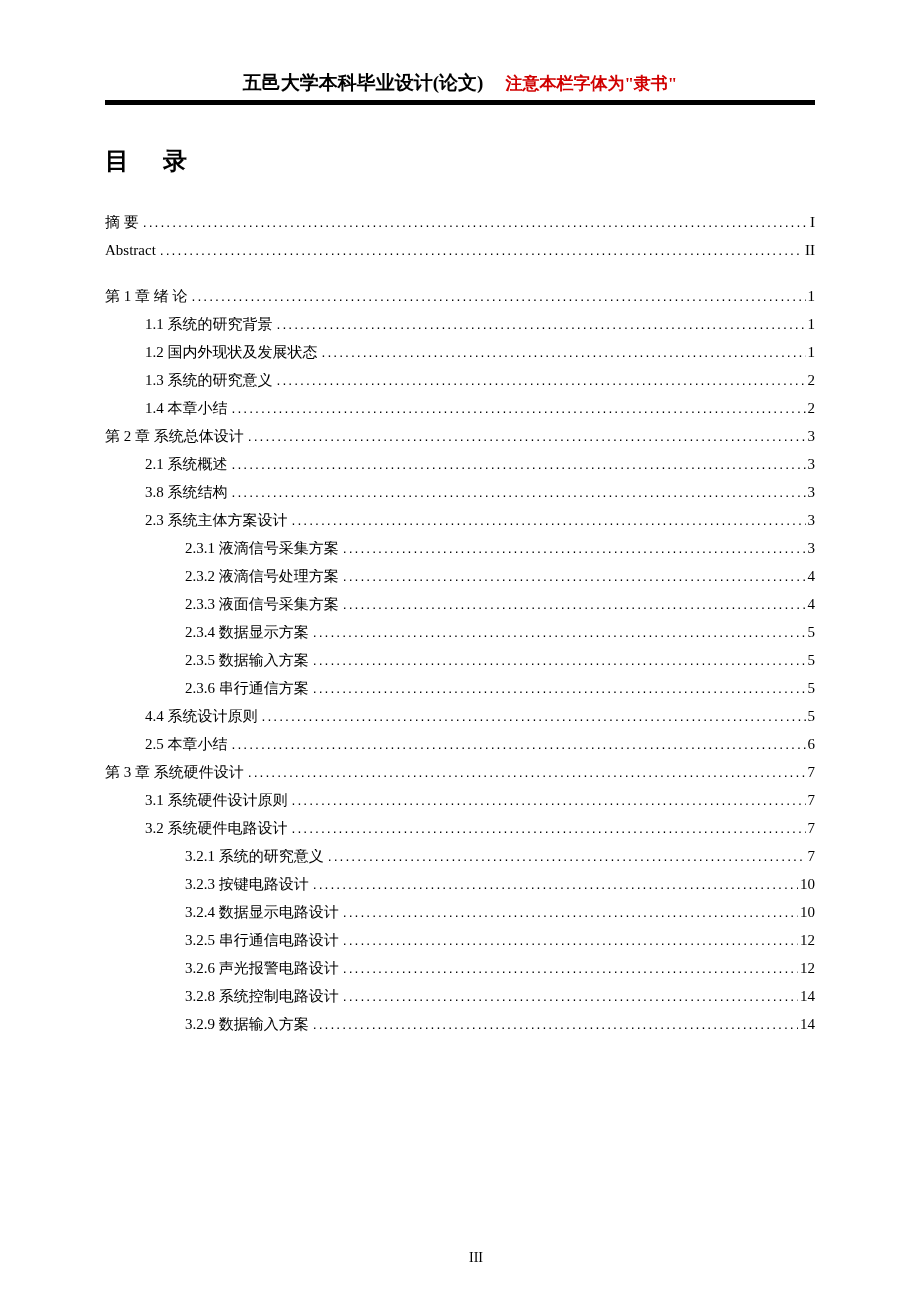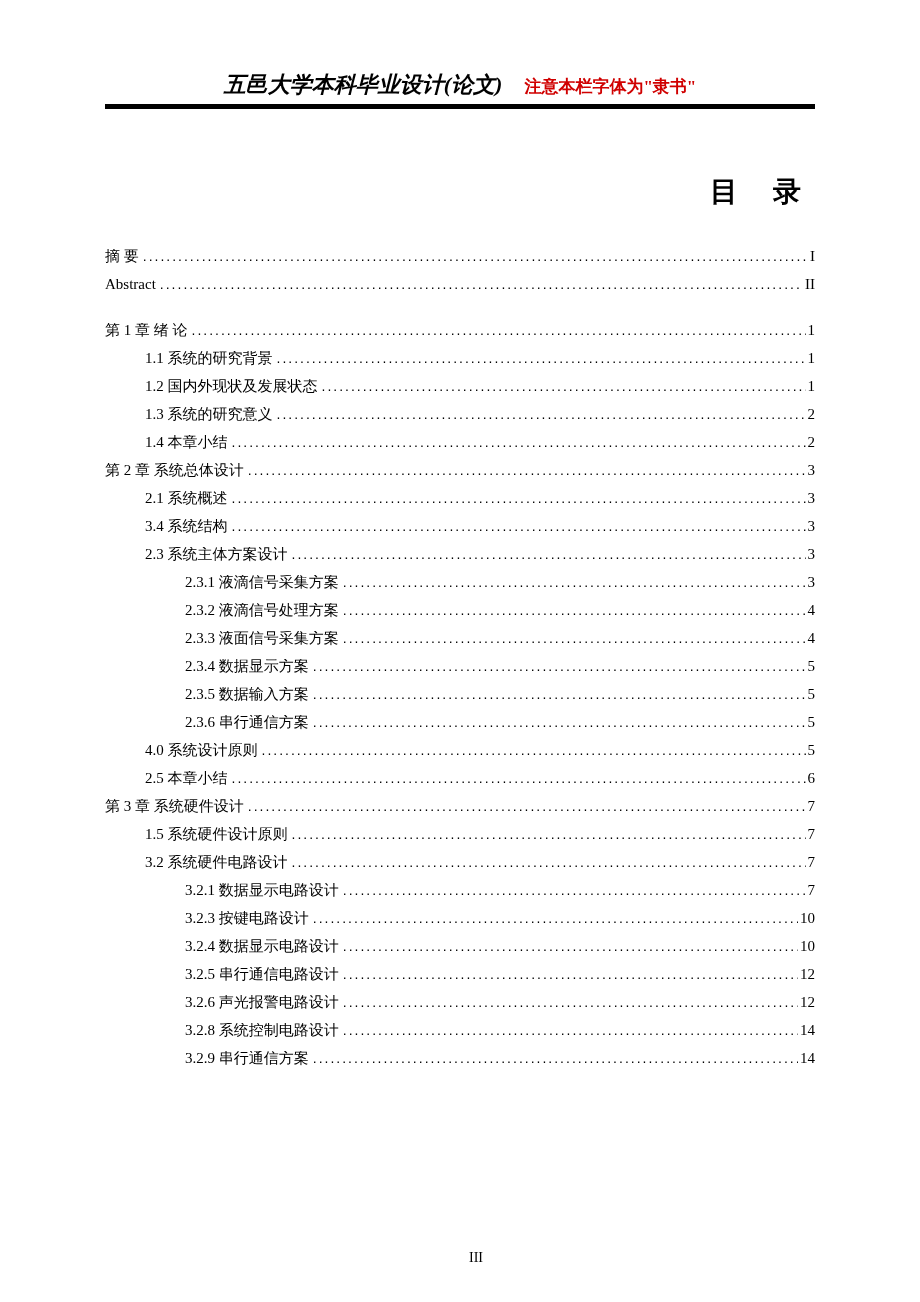--- a/index.html
+++ b/index.html
@@ -19,48 +19,47 @@
     .header-wrap {
       text-align: center;
       margin-bottom: 2px;
     }
     .header-line {
       display: inline-block;
       white-space: nowrap;
     }
     .header-title {
       font-family: "LiSu", "隶书", serif;
-      font-size: 22px;
+      font-size: 19px;
       font-weight: bold;
-      font-style: italic;
       color: #000;
       margin-top: 12px;
     }
     .header-note {
       font-family: "LiSu", "隶书", serif;
       font-size: 17px;
       font-weight: bold;
       color: #d00000;
       margin-left: 18px;
     }
     .header-rule {
       height: 4px;
       background: #000;
       margin: 4px 0 0 0;
       border: none;
       border-top: 1px solid #000;
       border-bottom: 3px solid #000;
       padding-top: 1px;
     }
     .toc-title {
-      text-align: right;
-      font-size: 28px;
+      text-align: left;
+      font-size: 24px;
       font-weight: bold;
       font-family: "SimSun", "宋体", serif;
-      margin-top: 64px;
+      margin-top: 40px;
       margin-bottom: 38px;
       letter-spacing: 14px;
     }
     .toc {
       font-size: 15px;
       line-height: 1.0;
     }
     .toc-entry {
       display: flex;
       align-items: baseline;
@@ -166,21 +165,21 @@
       <span class="toc-label">第 2 章  系统总体设计</span>
       <span class="toc-dots"></span>
       <span class="toc-page">3</span>
     </div>
     <div class="toc-entry level-1">
       <span class="toc-label">2.1  系统概述</span>
       <span class="toc-dots"></span>
       <span class="toc-page">3</span>
     </div>
     <div class="toc-entry level-1">
-      <span class="toc-label">3.4  系统结构</span>
+      <span class="toc-label">3.8  系统结构</span>
       <span class="toc-dots"></span>
       <span class="toc-page">3</span>
     </div>
     <div class="toc-entry level-1">
       <span class="toc-label">2.3  系统主体方案设计</span>
       <span class="toc-dots"></span>
       <span class="toc-page">3</span>
     </div>
     <div class="toc-entry level-2">
       <span class="toc-label">2.3.1  液滴信号采集方案</span>
@@ -206,46 +205,46 @@
       <span class="toc-label">2.3.5  数据输入方案</span>
       <span class="toc-dots"></span>
       <span class="toc-page">5</span>
     </div>
     <div class="toc-entry level-2">
       <span class="toc-label">2.3.6  串行通信方案</span>
       <span class="toc-dots"></span>
       <span class="toc-page">5</span>
     </div>
     <div class="toc-entry level-1">
-      <span class="toc-label">4.0  系统设计原则</span>
+      <span class="toc-label">4.4  系统设计原则</span>
       <span class="toc-dots"></span>
       <span class="toc-page">5</span>
     </div>
     <div class="toc-entry level-1">
       <span class="toc-label">2.5 本章小结</span>
       <span class="toc-dots"></span>
       <span class="toc-page">6</span>
     </div>
     <div class="toc-entry level-0">
       <span class="toc-label">第 3 章  系统硬件设计</span>
       <span class="toc-dots"></span>
       <span class="toc-page">7</span>
     </div>
     <div class="toc-entry level-1">
-      <span class="toc-label">1.5  系统硬件设计原则</span>
+      <span class="toc-label">3.1  系统硬件设计原则</span>
       <span class="toc-dots"></span>
       <span class="toc-page">7</span>
     </div>
     <div class="toc-entry level-1">
       <span class="toc-label">3.2  系统硬件电路设计</span>
       <span class="toc-dots"></span>
       <span class="toc-page">7</span>
     </div>
     <div class="toc-entry level-2">
-      <span class="toc-label">3.2.1  数据显示电路设计</span>
+      <span class="toc-label">3.2.1  系统的研究意义</span>
       <span class="toc-dots"></span>
       <span class="toc-page">7</span>
     </div>
     <div class="toc-entry level-2">
       <span class="toc-label">3.2.3  按键电路设计</span>
       <span class="toc-dots"></span>
       <span class="toc-page">10</span>
     </div>
     <div class="toc-entry level-2">
       <span class="toc-label">3.2.4  数据显示电路设计</span>
@@ -261,19 +260,19 @@
       <span class="toc-label">3.2.6  声光报警电路设计</span>
       <span class="toc-dots"></span>
       <span class="toc-page">12</span>
     </div>
     <div class="toc-entry level-2">
       <span class="toc-label">3.2.8  系统控制电路设计</span>
       <span class="toc-dots"></span>
       <span class="toc-page">14</span>
     </div>
     <div class="toc-entry level-2">
-      <span class="toc-label">3.2.9  串行通信方案</span>
+      <span class="toc-label">3.2.9  数据输入方案</span>
       <span class="toc-dots"></span>
       <span class="toc-page">14</span>
     </div>
   </div>
 
 <div class="page-number">III</div>
 
 </body></html>

